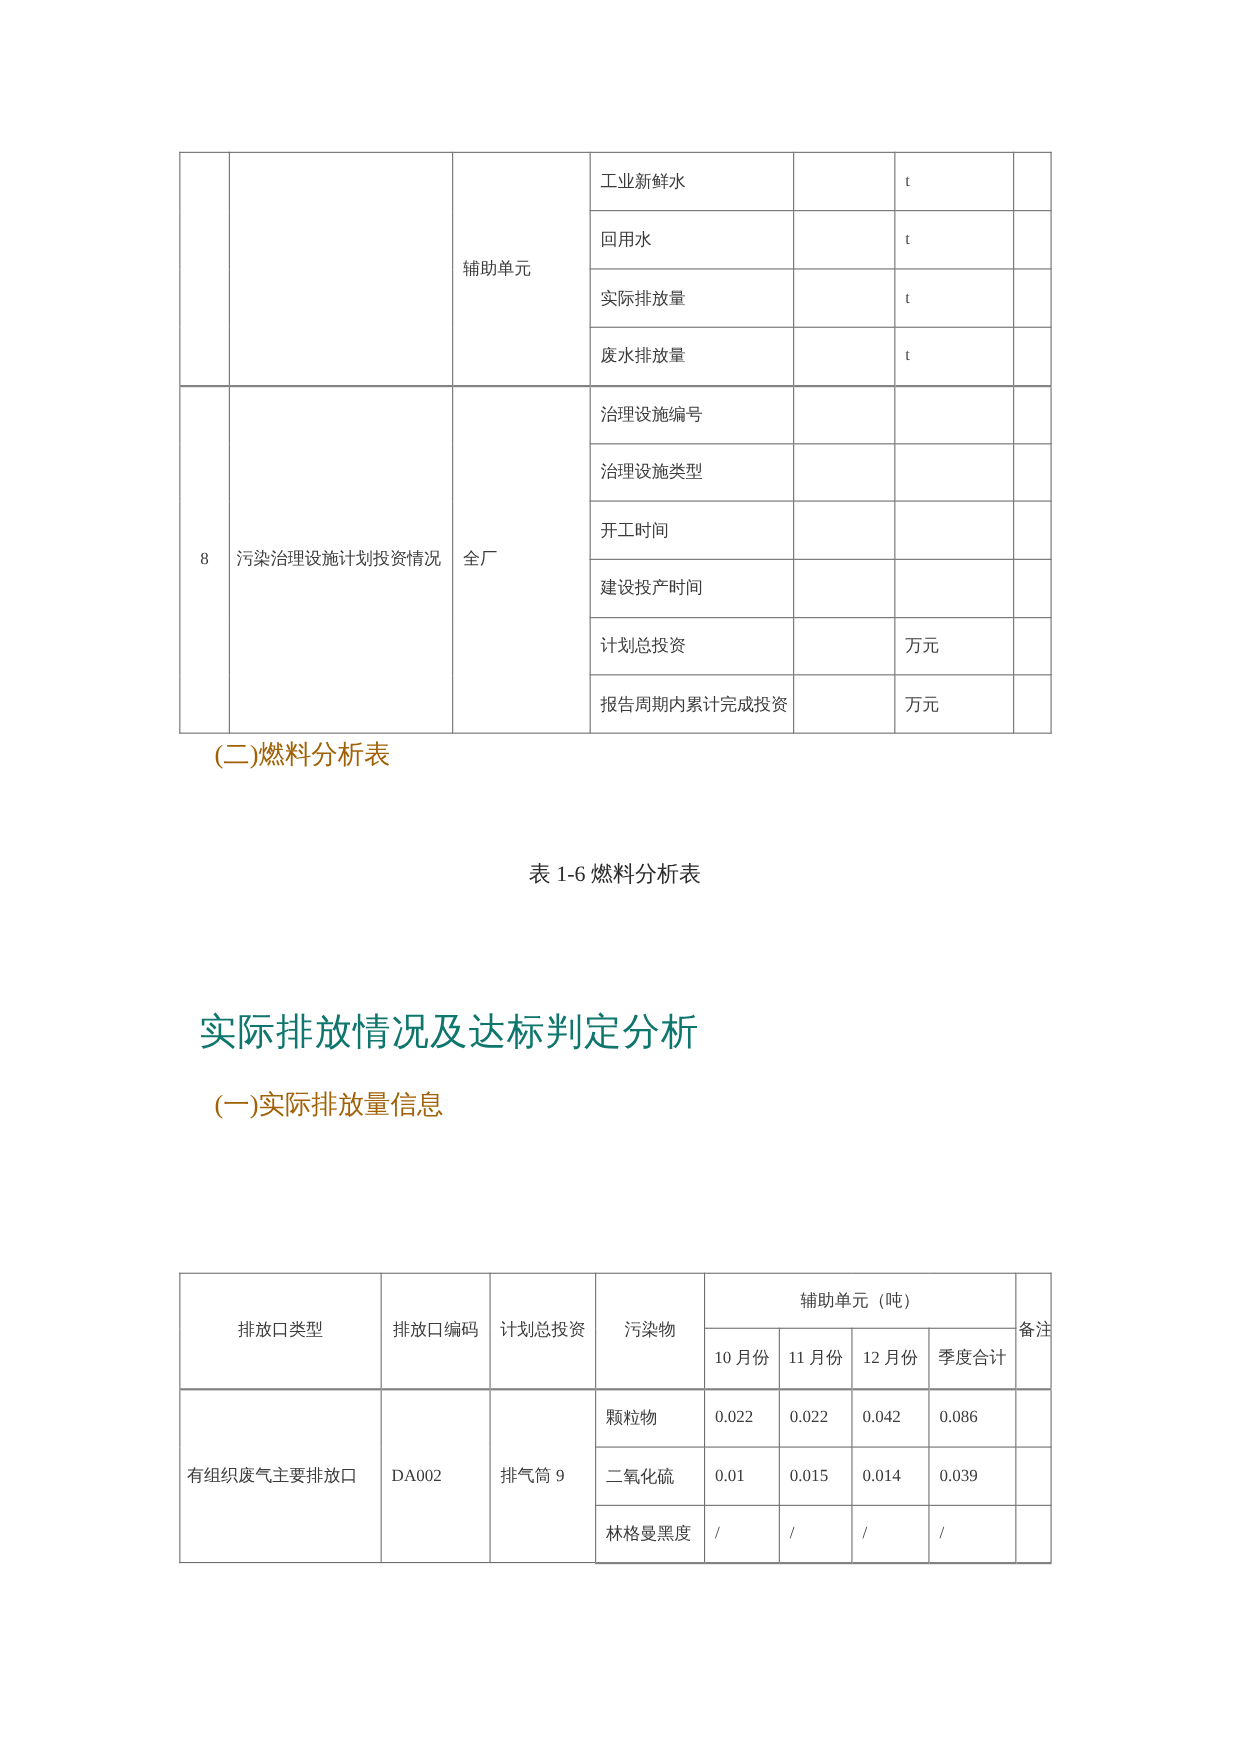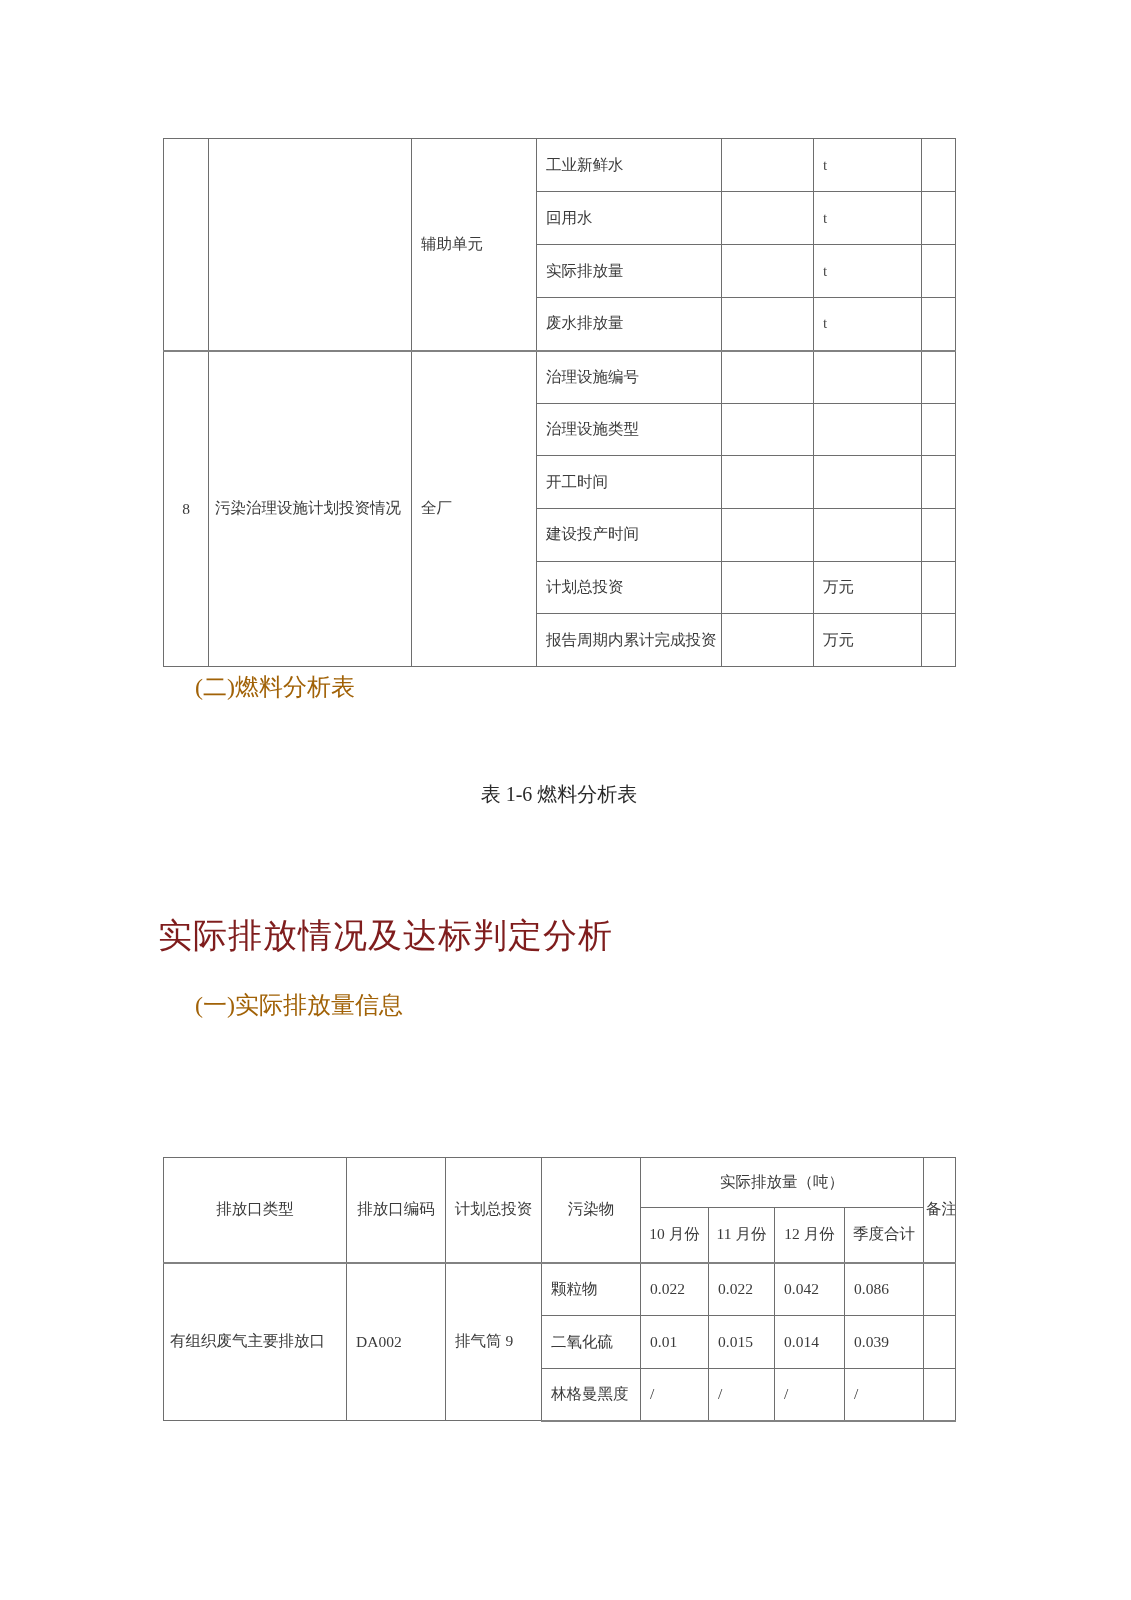--- a/index.html
+++ b/index.html
@@ -31,23 +31,23 @@
   tr.group-sep td{border-top:2px solid #828282;margin-left:33px;}
   tr.data-sep td{border-top:2px solid #828282;}
   tr.last-row td{border-bottom:2px solid #828282;}
   .heading-2{
     position:absolute;left:167px;
     font-size:24px;line-height:1.1;color:#a16207;
     white-space:nowrap;
     margin-left:28px;
   }
   .heading-1{
-    position:absolute;left:158px;top:920px;
-    font-size:34px;line-height:1.1;color:#7f1d1d;
-    font-weight:400;letter-spacing:1px;white-space:nowrap;font-family:Liberation Mono, monospace;
+    position:absolute;left:181px;top:920px;
+    font-size:34px;line-height:1.1;color:#0f766e;
+    font-weight:400;letter-spacing:1px;white-space:nowrap;
   }
   .table-caption{
     position:absolute;left:163px;width:792px;
     text-align:center;font-size:20px;color:#2b2b2b;
     white-space:nowrap;
   }
   .unit-latin{font-size:15px;color:#4a4a4a;}
 </style>
 </head>
 <body>
@@ -155,21 +155,21 @@
         <col style="width:70px">
         <col style="width:79px">
       <col style="width:32px">
     </colgroup>
     <tbody>
         <tr style="height:50px">
       <td rowspan="2" class="center">排放口类型</td>
       <td rowspan="2" class="center">排放口编码</td>
       <td rowspan="2" class="center">计划总投资</td>
       <td rowspan="2" class="center">污染物</td>
-      <td colspan="4" class="center">实际排放量（吨）</td>
+      <td colspan="4" class="center">辅助单元（吨）</td>
       <td rowspan="2" class="center">备注</td>
     </tr>
     <tr style="height:55px">
       <td class="center">10 月份</td>
       <td class="center">11 月份</td>
       <td class="center">12 月份</td>
       <td class="center">季度合计</td>
     </tr>
     <tr class="data-sep" style="height:53px">
       <td rowspan="3" style="padding-left:6px">有组织废气主要排放口</td>

